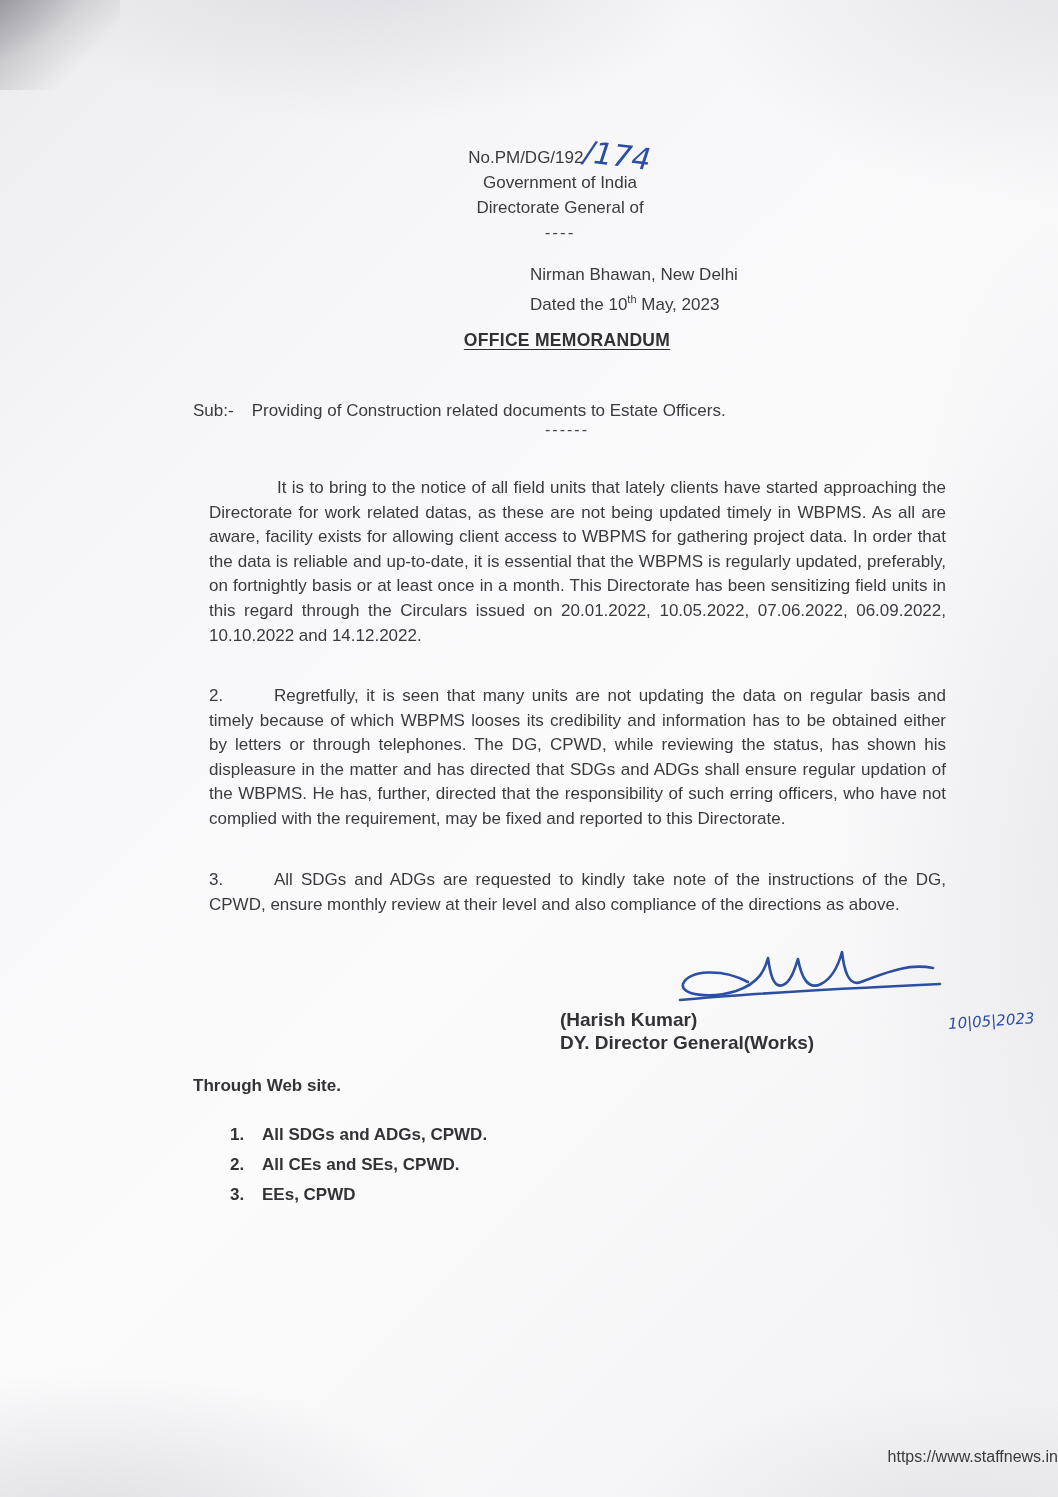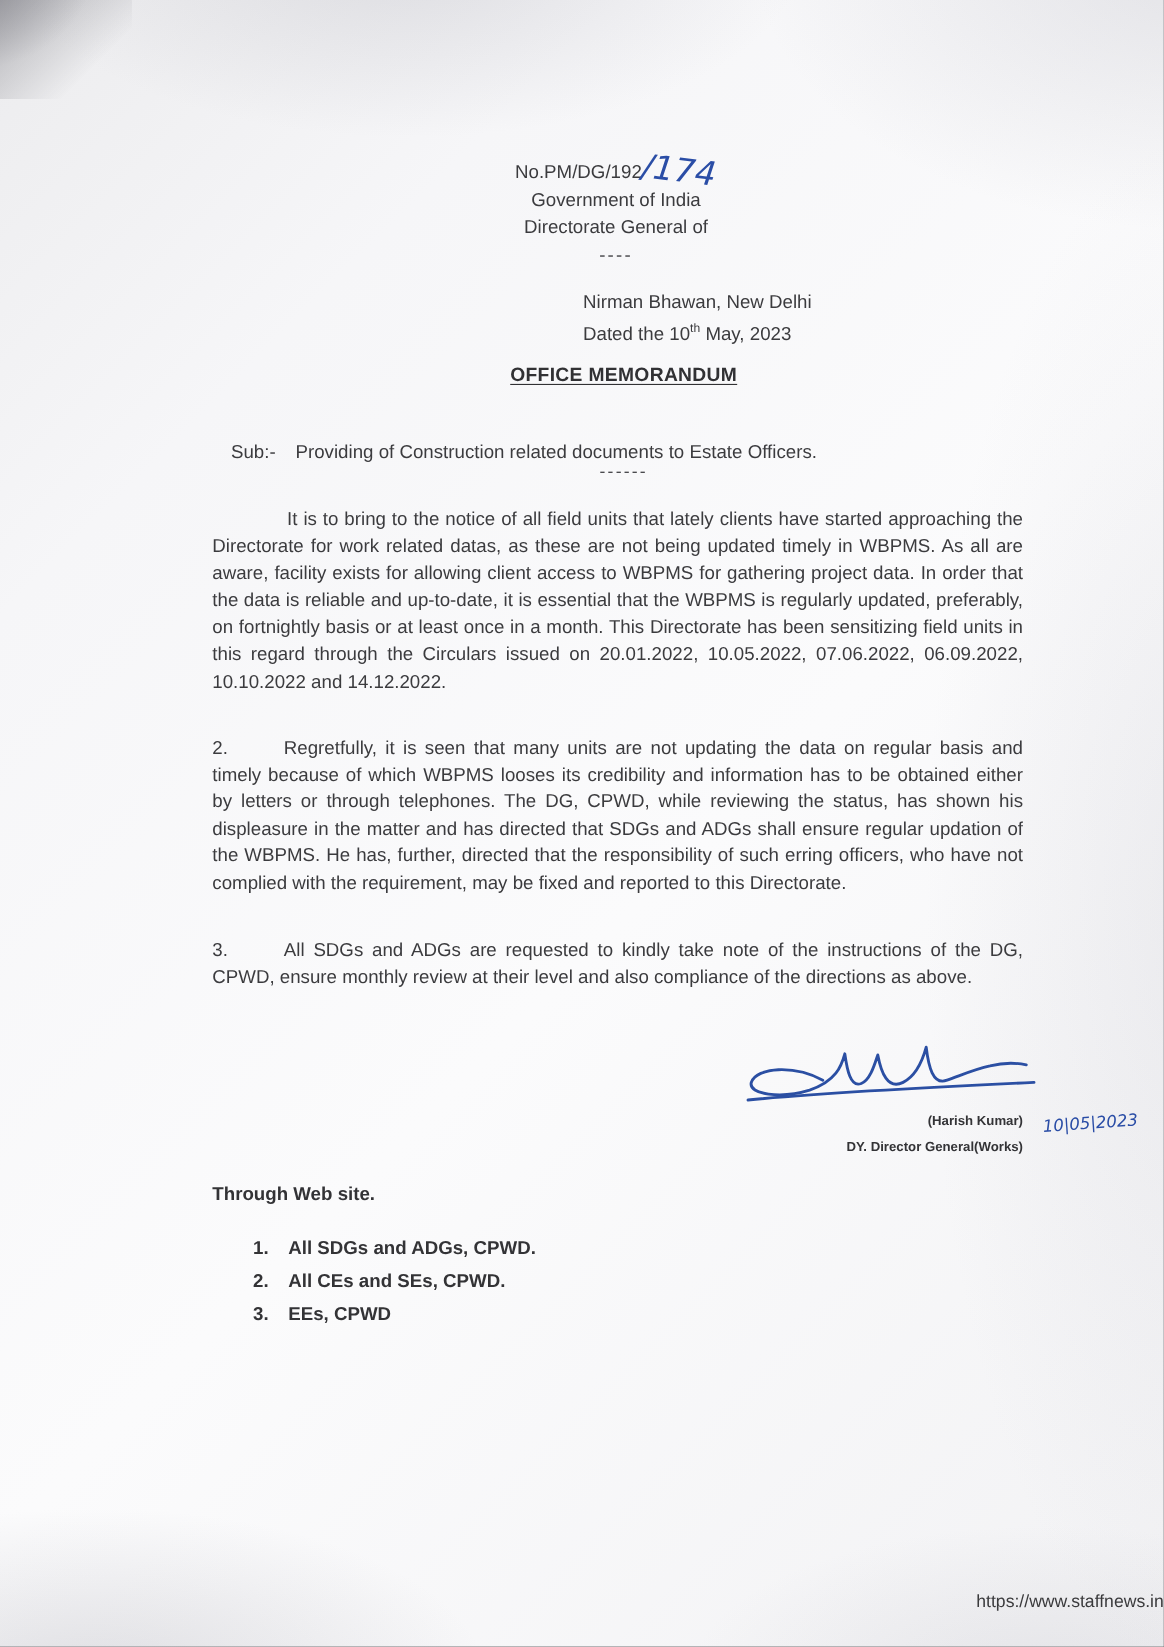--- a/index.html
+++ b/index.html
@@ -39,38 +39,38 @@
   sup{font-size:11px;}
 
   .memo-title{
     left:38px;top:330px;width:1058px;text-align:center;
     font-size:17.5px;font-weight:bold;color:#313134;
     text-decoration:underline;text-underline-offset:3px;
     letter-spacing:0.3px;
   }
 
   .subject{left:193px;top:398px;width:760px;}
-  .subject .sub-label{margin-right:18px;margin-left:17px;}
+  .subject .sub-label{margin-right:18px;}
   .sub-dashes{left:38px;top:421px;width:1058px;text-align:center;letter-spacing:2px;color:#4a4a4e;}
 
   .para{
     left:193px;width:737px;
     font-size:17px;line-height:24.6px;
-    text-align:justify;margin:0;
+    text-align:justify;margin:16px;
     color:#3b3b3e;
   }
   .para1{top:460px;text-indent:68px;}
   .para2{top:668px;}
   .para3{top:852px;}
   .pnum{display:inline-block;width:65px;text-indent:0;}
 
   .signature-wrap{left:668px;top:938px;width:285px;height:78px;}
   .signature-wrap svg path{fill:none;stroke:#2b4fa3;stroke-width:2.6;stroke-linecap:round;stroke-linejoin:round;}
 
-  .signatory{left:560px;top:1008px;width:370px;text-align:right;line-height:23px;font-size:12px;}
+  .signatory{left:560px;top:1008px;width:370px;text-align:left;line-height:23px;font-size:19px;}
   .sig-date{
     left:948px;top:1012px;
     font-family:"DejaVu Sans",sans-serif;
     font-size:15px;color:#2a4da6;font-style:italic;
     transform:rotate(-4deg);
     white-space:nowrap;
   }
 
   .dist-head{left:193px;top:1076px;font-size:17px;}
   .dist-list{left:230px;top:1120px;font-size:17px;line-height:30px;}

